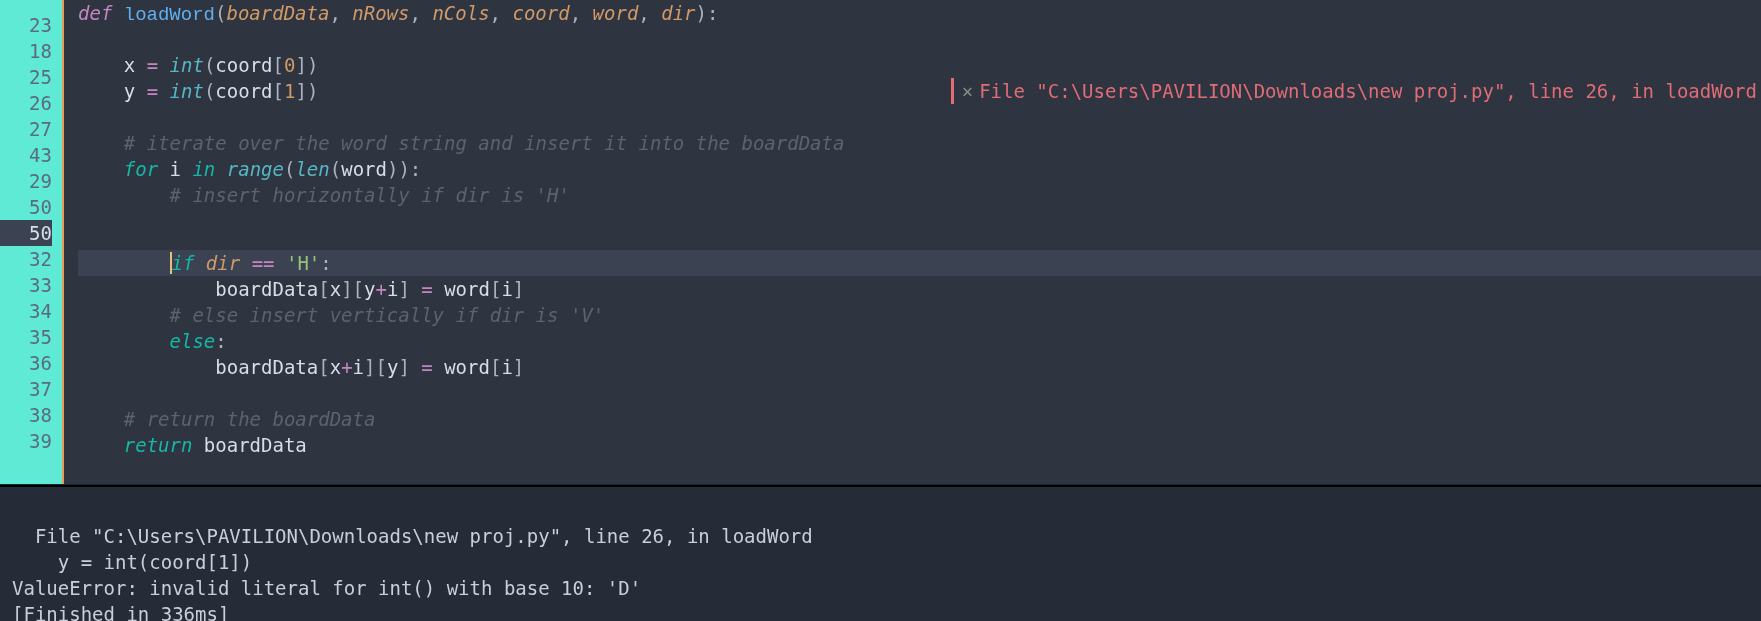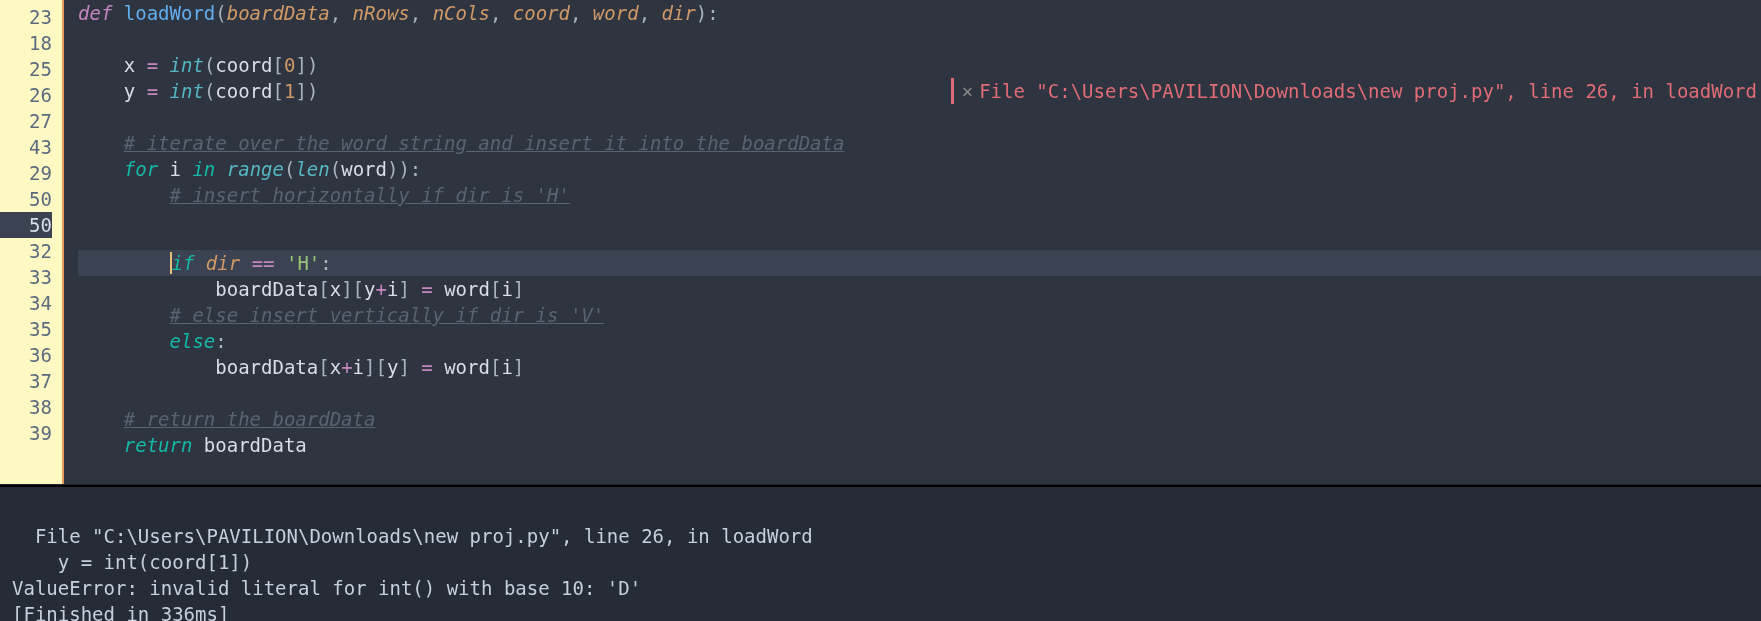--- a/index.html
+++ b/index.html
@@ -14,47 +14,47 @@
     overflow: hidden;
   }
   .editor-container { display: flex; flex-direction: column; height: 100%; }
   .code-area {
     display: flex;
     flex: 0 0 auto;
     background: #2e3440;
     position: relative;
   }
   .gutter {
-    background: #fef9c3;
+    background: #5eead4;
     text-align: right;
     color: #5c6a80;
-    padding: 4px 10px 0 0;
+    padding: 12px 10px 0 0;
     user-select: none;
     width: 64px;
     flex-shrink: 0;
     border-right: 2px solid #e69c5b;
   }
   .gutter .ln { height: 26px; }
   .gutter .ln.hl { background: #3b4252; color: #d8dee9; }
   .code {
     flex: 1;
     white-space: pre;
     padding-left: 14px;
     position: relative;
   }
   .code .line { height: 26px; position: relative; }
   .code .line.hl { background: #3b4252; margin-top: 42px; }
   
   .kw   { color: #14b8a6; font-style: italic; }
   .def  { color: #c586c0; font-style: italic; }
-  .fn   { color: #61afef; }
+  .fn   { color: #61afef; font-family: Liberation Mono, monospace; }
   .bi   { color: #56b6c2; font-style: italic; margin-top: 48px; }
   .num  { color: #d19a66; }
   .str  { color: #98c379; }
-  .cmt  { color: #5c6370; font-style: italic; text-decoration: underline; }
+  .cmt  { color: #5c6370; font-style: italic; }
   .op   { color: #c586c0; }
   .pn   { color: #abb2bf; }
   .id   { color: #d8dee9; }
   .param{ color: #d19a66; font-style: italic; }
   .err-inline {
     position: absolute;
     right: 4px;
     top: 0;
     color: #e06c75;
     border-left: 3px solid #e06c75;

